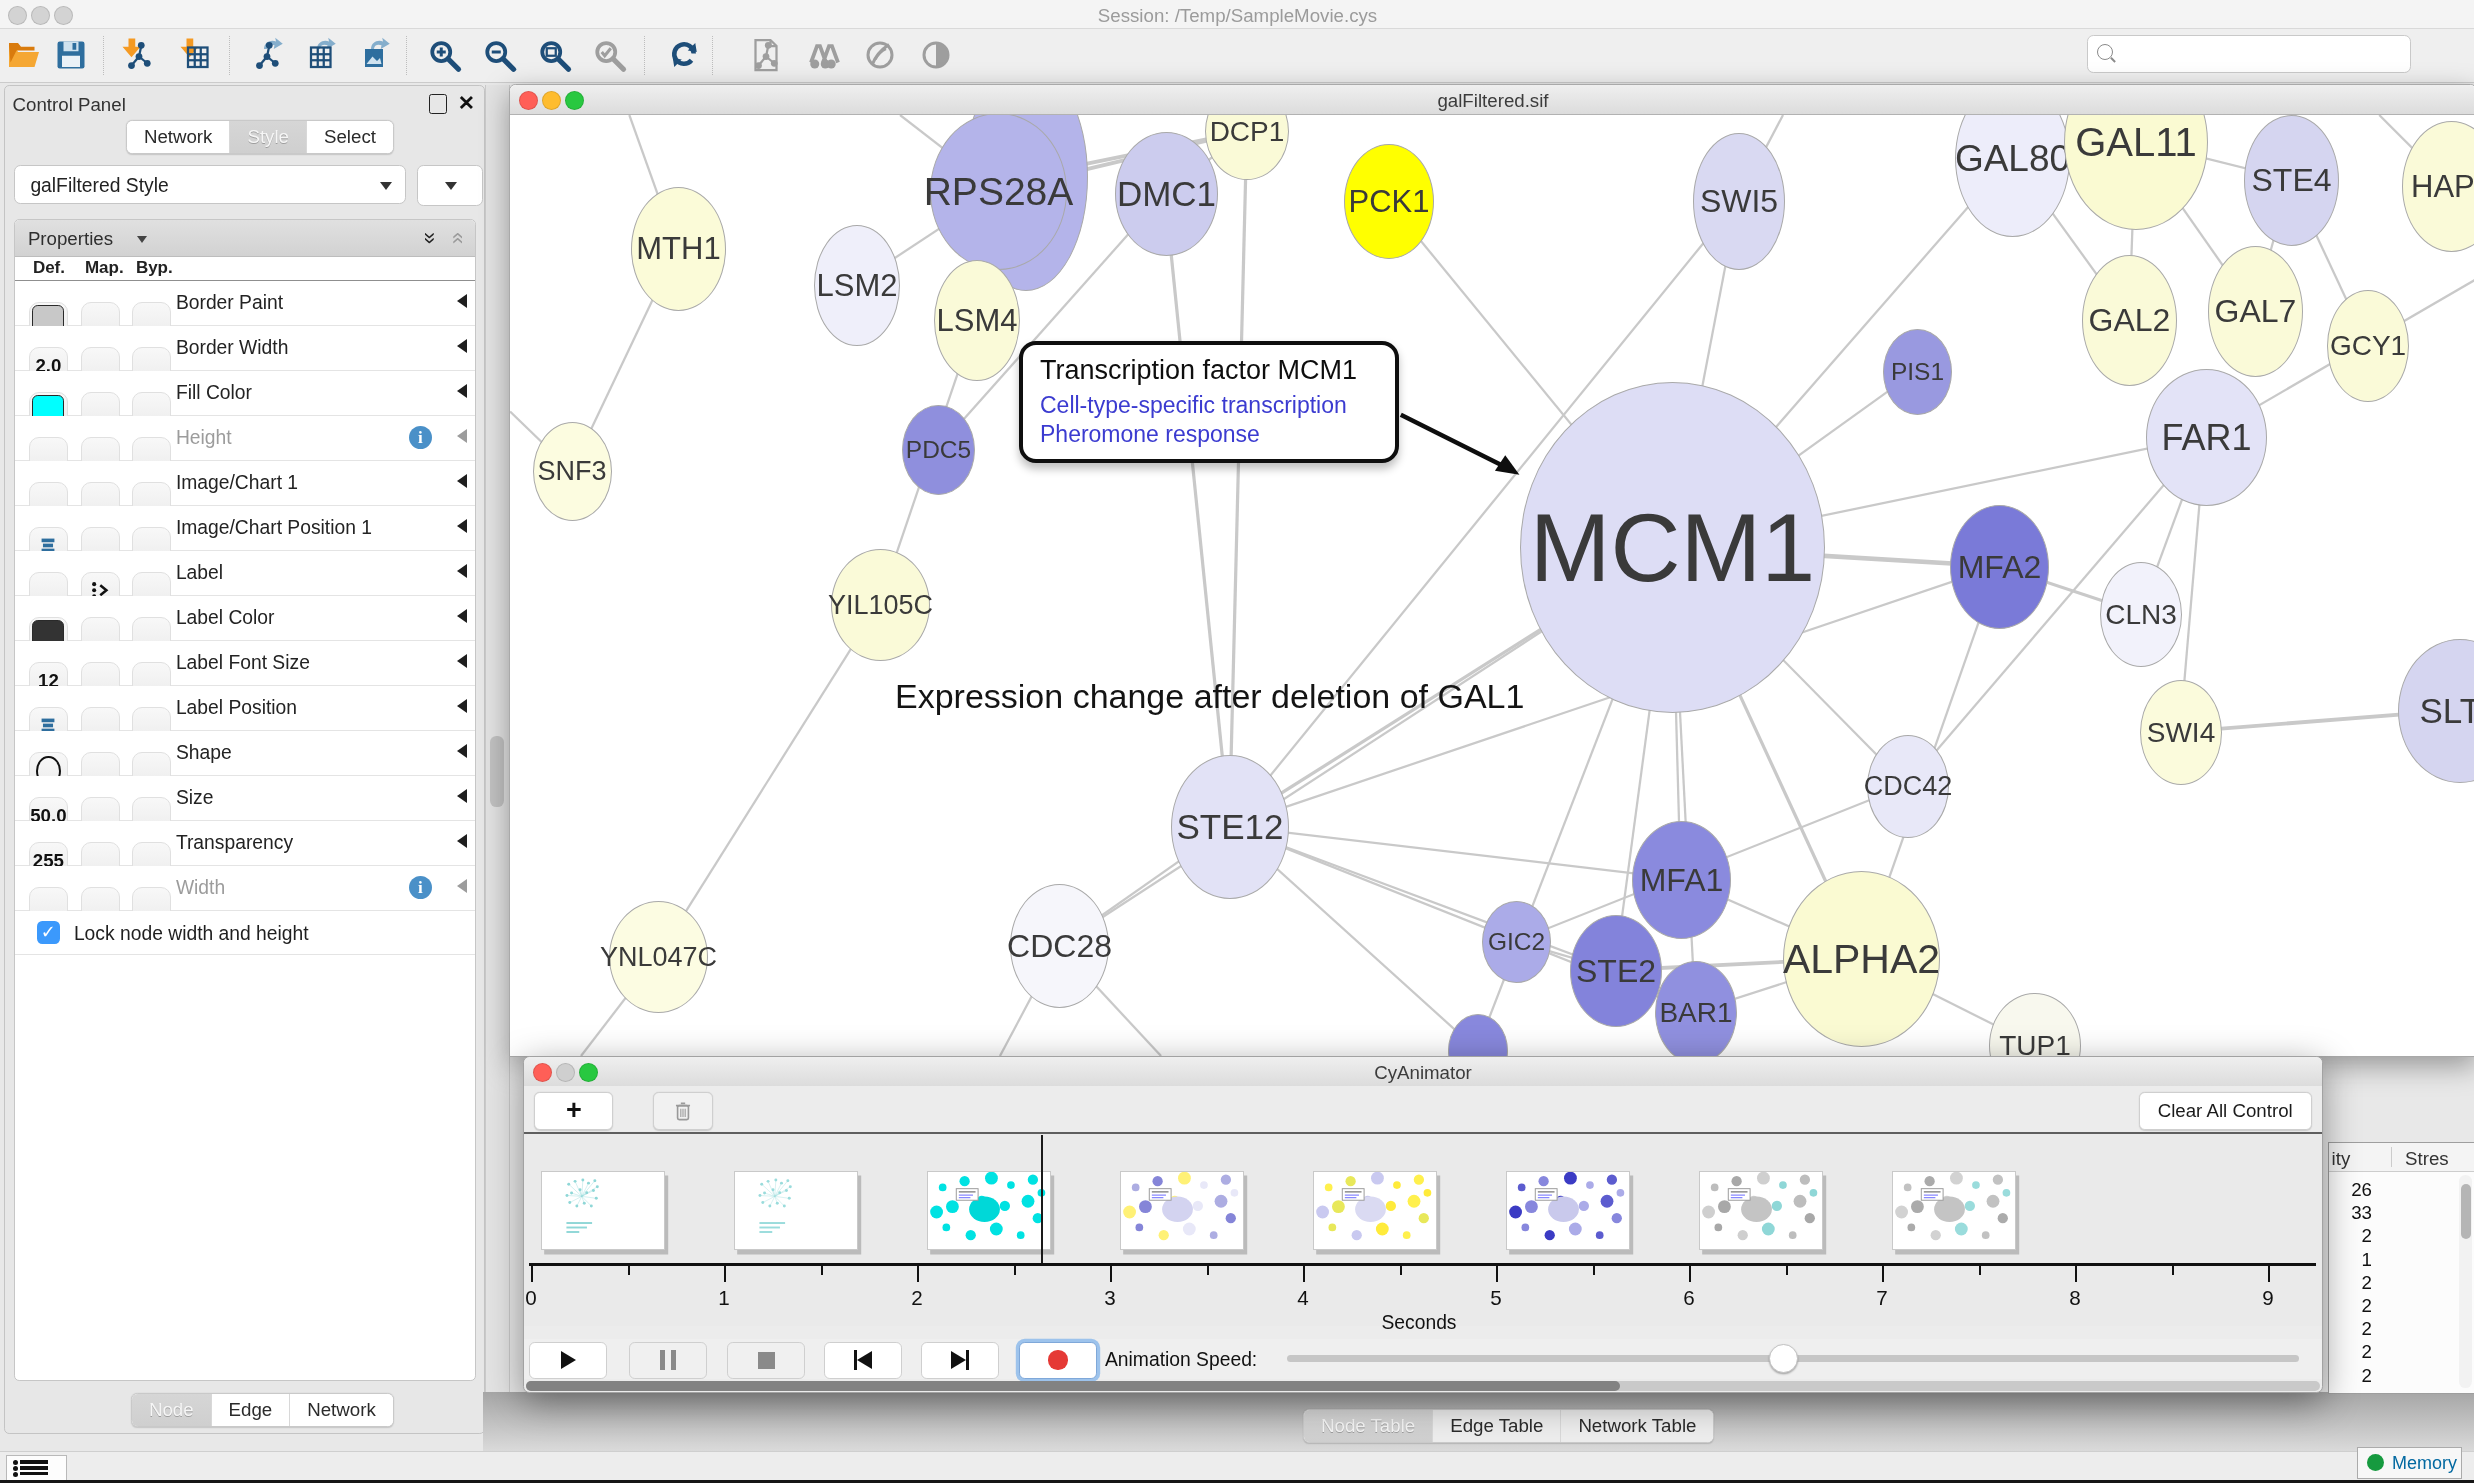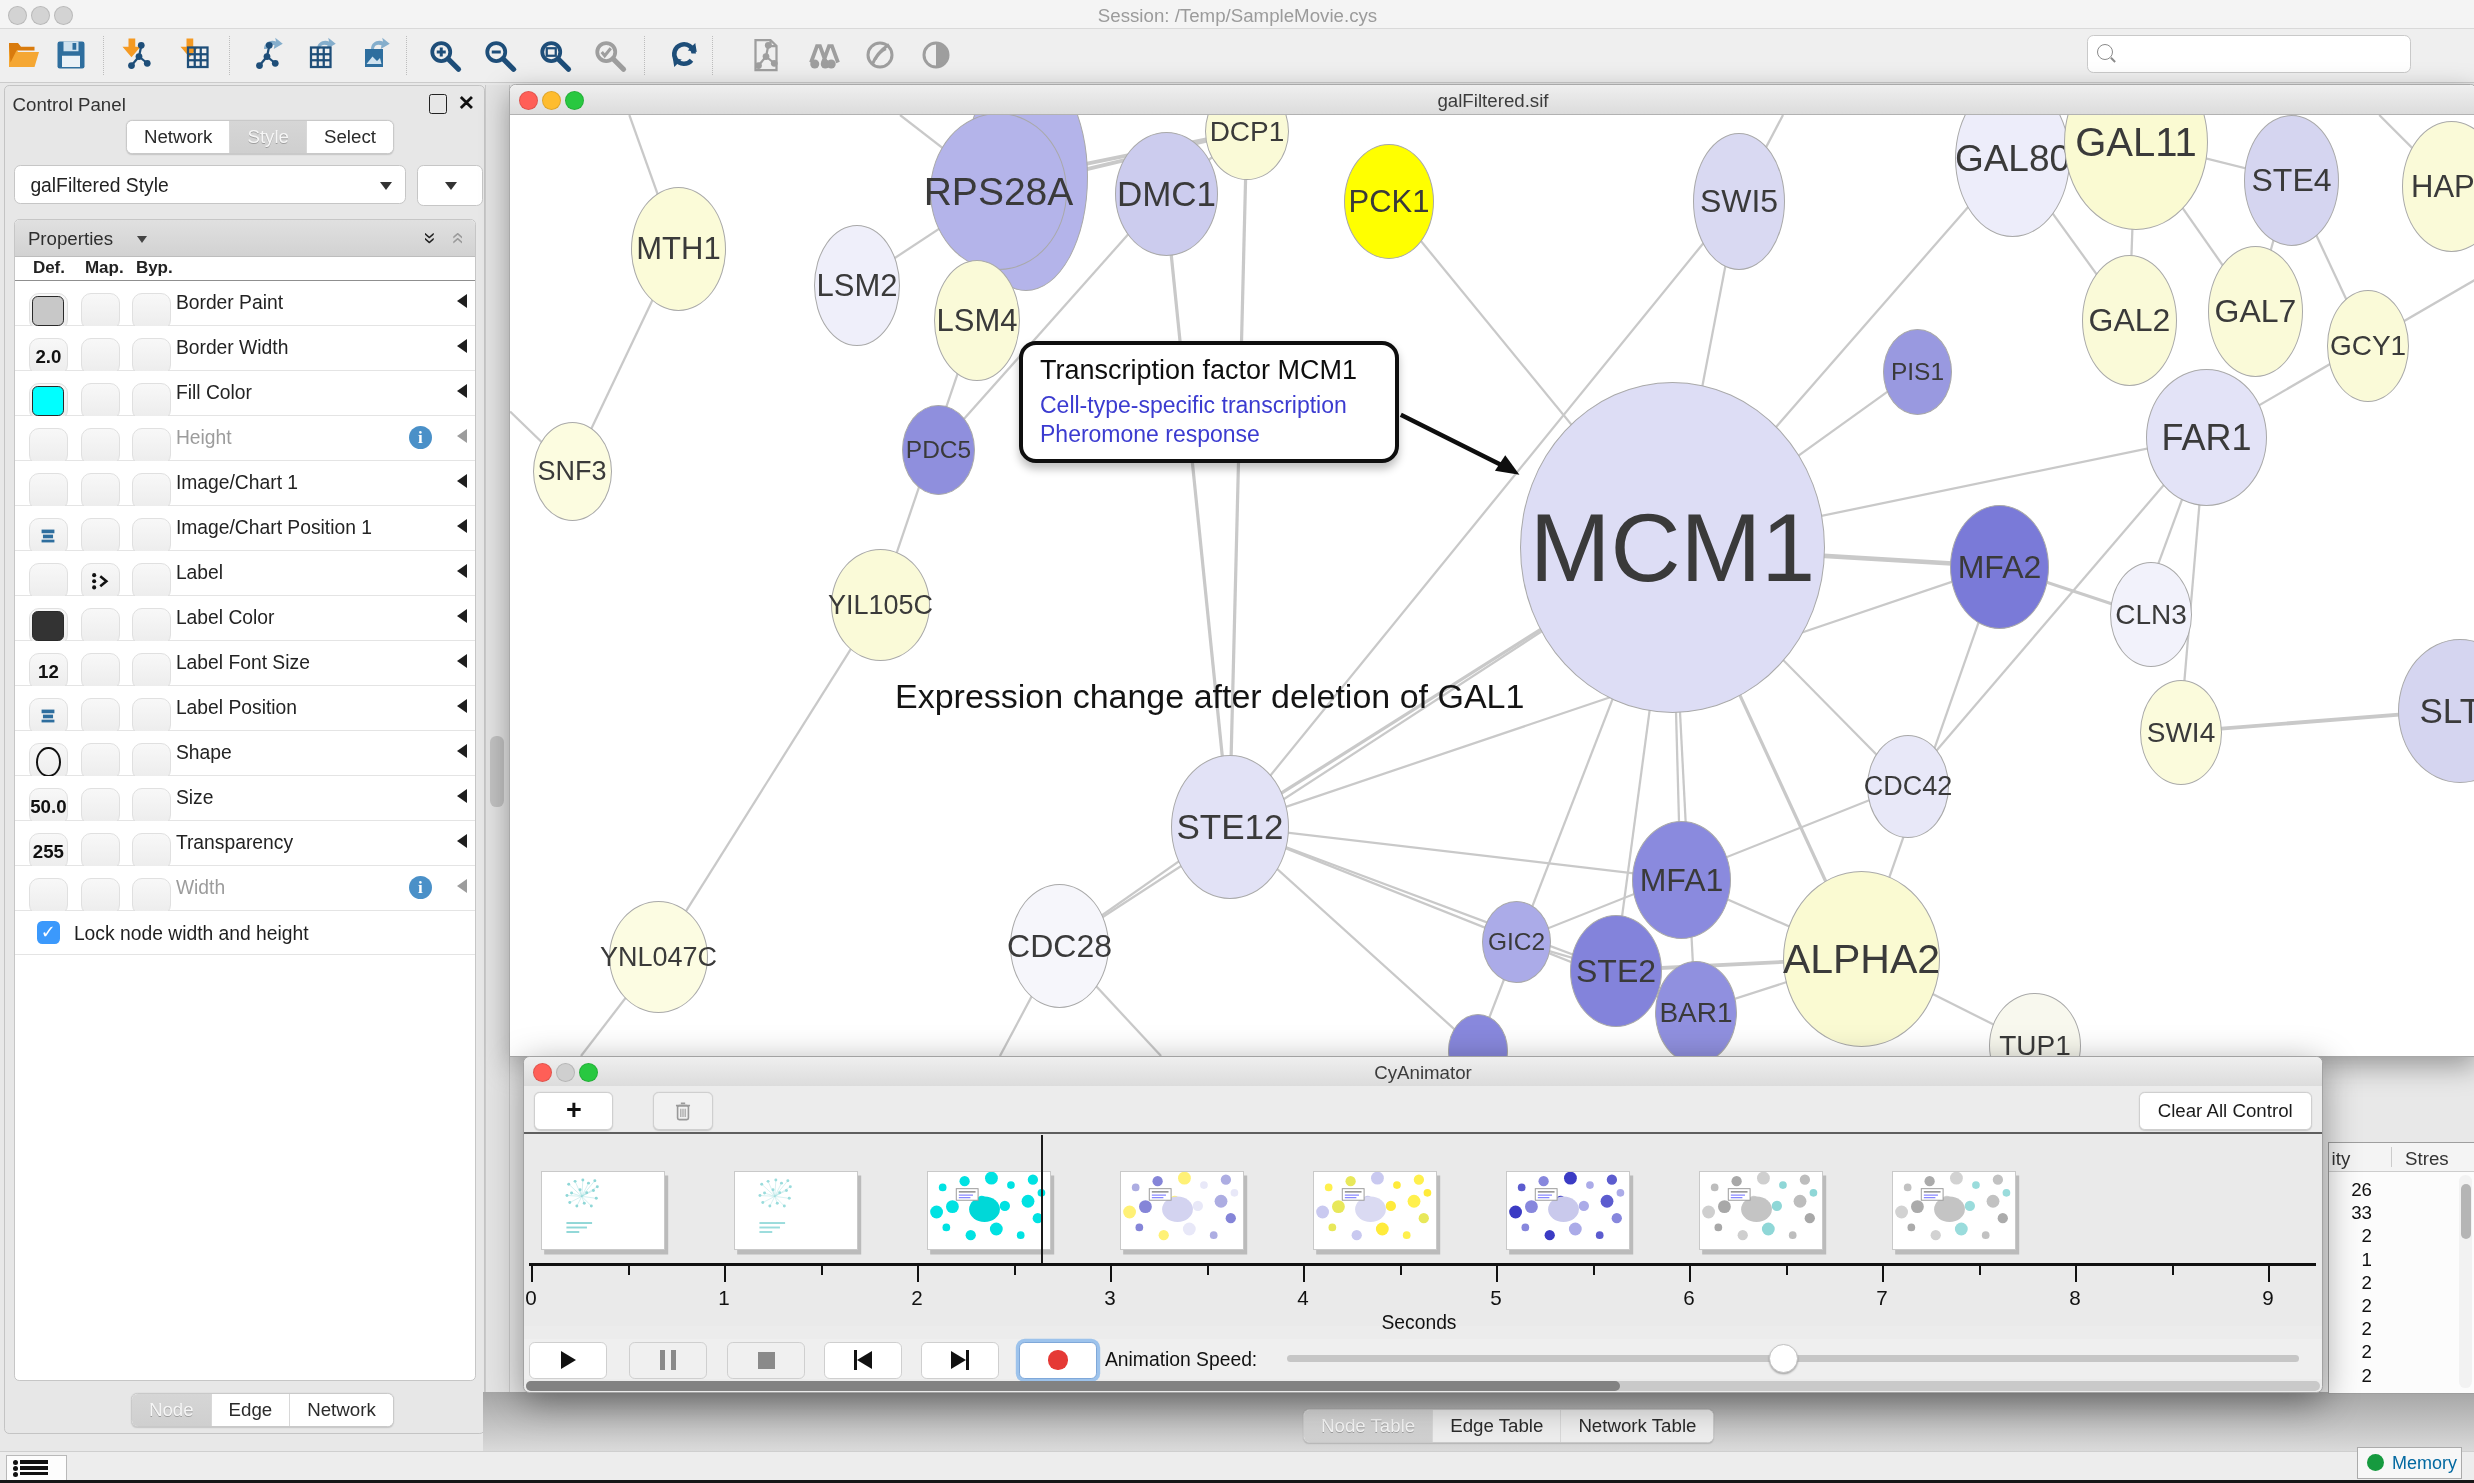--- a/index.html
+++ b/index.html
@@ -30,21 +30,21 @@
   .side-btn{position:absolute;left:412px;top:79px;width:64px;height:39px;background:#fff;border:0.6px solid #C6C6C6;border-radius:6.4px}
   .side-btn .caret{right:24.5px}
   .props{position:absolute;left:9px;top:133px;width:460px;height:1160px;background:#fff;border:0.6px solid #C6C6C6;border-radius:5.2px;overflow:hidden}
   .props-header{height:36px;background:linear-gradient(#E0E0E0,#D2D2D2);border-bottom:0.6px solid #BDBDBD;position:relative}
   .props-header .ph-label{position:absolute;left:13px;top:7.7px;font-size:18.7px;color:#2E2E2E}
   .props-header .ph-caret{position:absolute;left:122px;top:15.5px;width:0;height:0;border-left:5.2px solid transparent;border-right:5.2px solid transparent;border-top:7px solid #444}
   .chev{position:absolute;top:5.2px;font-size:22px;color:#222;transform:rotate(90deg)}
   .cols{height:23px;position:relative;border-bottom:1.3px solid #8F8F8F;background:#fff}
   .cols span{position:absolute;top:1.3px;font-size:17px;font-weight:bold;color:#222}
   .prow{height:44px;border-bottom:0.6px solid #E4E4E4;position:relative;background:#fff}
-  .cell{position:absolute;top:12px;width:37px;height:35px;background:linear-gradient(#F8F8F8,#ECECEC);border:0.6px solid #E0E0E0;border-radius:10px}
+  .cell{position:absolute;top:21px;width:37px;height:35px;background:linear-gradient(#F8F8F8,#ECECEC);border:0.6px solid #E0E0E0;border-radius:10px}
   .cell.c-def{left:14px}.cell.c-map{left:66px}.cell.c-byp{left:117px}
   .swatch{position:absolute;left:2.6px;top:1.9px;width:30px;height:28px;border:1.3px solid #2A2A2A;border-radius:5.8px}
   .defnum{position:absolute;left:0;top:0;width:37px;height:35px;text-align:center;line-height:35px;font-size:18.7px;font-weight:bold;color:#111}
   .shape-ellipse{position:absolute;left:6.4px;top:3.2px;width:20.6px;height:26px;border:2.6px solid #111;border-radius:50%}
   .prow .plabel{position:absolute;left:161px;top:11px;font-size:19.3px;color:#232323}
   .prow.disabled .plabel{color:#9C9C9C}
   .prow .parrow{position:absolute;right:7.7px;top:13px;width:0;height:0;border-top:7.7px solid transparent;border-bottom:7.7px solid transparent;border-right:10.3px solid #1E1E1E}
   .prow.disabled .parrow{border-right-color:#9C9C9C}
   .infoi{position:absolute;right:43px;top:10.3px;width:23px;height:23px;border-radius:50%;background:#4A90C8;color:#fff;font-size:17px;font-weight:bold;text-align:center;line-height:23px;font-family:"Liberation Serif",serif}
   .lockrow{height:43px;position:relative;background:#fff;border-bottom:0.6px solid #E4E4E4}
@@ -522,21 +522,21 @@
         <div class="node" style="left: 1554px; top: -61px; width: 142px; height: 174px; background: rgb(250, 250, 210); font-size: 40px;">GAL11</div>
         <div class="node" style="left: 1734px; top: 0px; width: 93px; height: 129px; background: rgb(213, 213, 240); font-size: 32px;">STE4</div>
         <div class="node" style="left: 1892px; top: 6.4px; width: 97px; height: 129px; background: rgb(250, 250, 216); font-size: 31px;">HAP2</div>
         <div class="node" style="left: 1572px; top: 140px; width: 93px; height: 129px; background: rgb(250, 250, 216); font-size: 32px;">GAL2</div>
         <div class="node" style="left: 1698px; top: 131px; width: 93px; height: 129px; background: rgb(250, 250, 216); font-size: 32px;">GAL7</div>
         <div class="node" style="left: 1817px; top: 175px; width: 80px; height: 110px; background: rgb(250, 250, 216); font-size: 28px;">GCY1</div>
         <div class="node" style="left: 1373px; top: 214px; width: 67px; height: 84px; background: rgb(153, 153, 224); font-size: 24.5px;">PIS1</div>
         <div class="node" style="left: 1636px; top: 254px; width: 119px; height: 135px; background: rgb(227, 227, 247); font-size: 36px;">FAR1</div>
         <div class="node" style="left: 1010px; top: 267px; width: 303px; height: 329px; background: rgb(221, 221, 245); font-size: 97px;">MCM1</div>
         <div class="node" style="left: 1440px; top: 390px; width: 97px; height: 122px; background: rgb(122, 122, 216); font-size: 32px;">MFA2</div>
-        <div class="node" style="left: 1590px; top: 447px; width: 80px; height: 103px; background: rgb(242, 242, 251); font-size: 28px; margin-left: 10px;">CLN3</div>
+        <div class="node" style="left: 1590px; top: 447px; width: 80px; height: 103px; background: rgb(242, 242, 251); font-size: 28px;">CLN3</div>
         <div class="node" style="left: 1630px; top: 565px; width: 80px; height: 103px; background: rgb(251, 251, 220); font-size: 28px;">SWI4</div>
         <div class="node" style="left: 1888px; top: 524px; width: 122px; height: 142px; background: rgb(213, 213, 240); font-size: 35px;">SLT2</div>
         <div class="node" style="left: 1357px; top: 620px; width: 80px; height: 101px; background: rgb(232, 232, 248); font-size: 27px;">CDC42</div>
         <div class="node" style="left: 661px; top: 640px; width: 116px; height: 142px; background: rgb(226, 226, 246); font-size: 35px;">STE12</div>
         <div class="node" style="left: 500px; top: 769px; width: 97px; height: 122px; background: rgb(246, 246, 251); font-size: 32px;">CDC28</div>
         <div class="node" style="left: 99px; top: 786px; width: 97px; height: 110px; background: rgb(252, 252, 226); font-size: 27px;">YNL047C</div>
         <div class="node" style="left: 972px; top: 786px; width: 67px; height: 80px; background: rgb(171, 171, 232); font-size: 24.5px;">GIC2</div>
         <div class="node" style="left: 1060px; top: 800px; width: 90px; height: 110px; background: rgb(131, 131, 219); font-size: 32px;">STE2</div>
         <div class="node" style="left: 1122px; top: 706px; width: 97px; height: 116px; background: rgb(138, 138, 222); font-size: 32px;">MFA1</div>
         <div class="node" style="left: 1145px; top: 846px; width: 80px; height: 101px; background: rgb(144, 144, 223); font-size: 28px;">BAR1</div>

